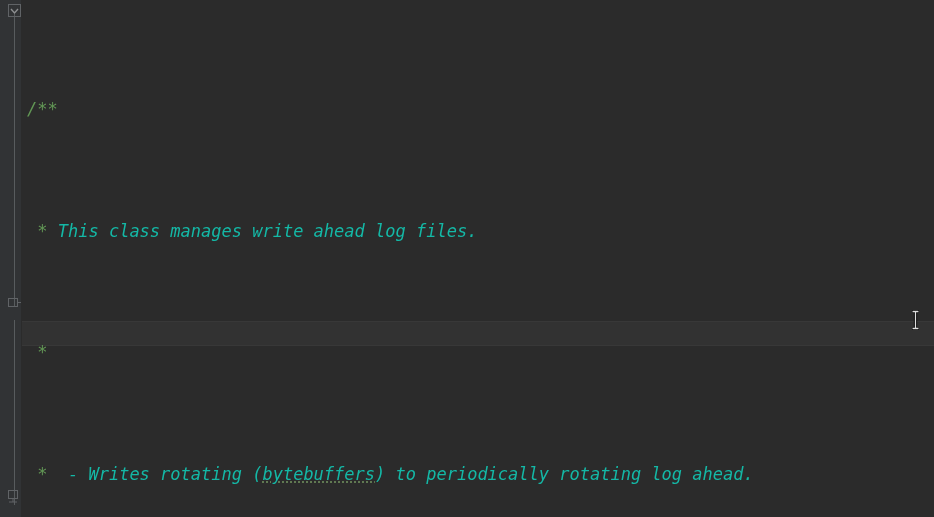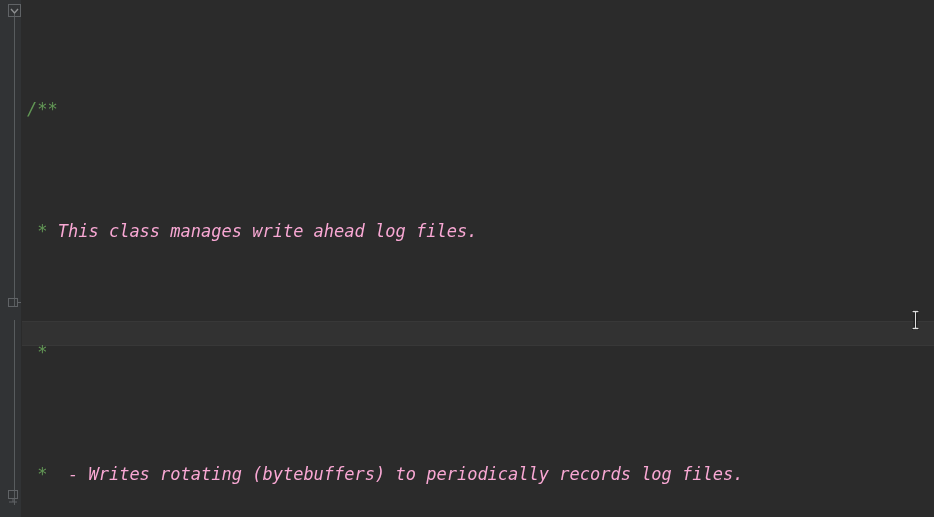--- a/index.html
+++ b/index.html
@@ -78,23 +78,24 @@
   }
   .ln {
     display: block;
     height: 24.3px;
     white-space: pre;
     padding-left: 5px;
   }
 
   
   .cmt        { color: #629755; font-style: italic; }         
-  .cmt-dim    { color: #f9a8d4; font-style: italic; margin-top: 37px; }
+  .cmt-dim    { color: #14b8a6; font-style: italic; margin-top: 37px; }
 
   .typo {
+    text-decoration: underline;
     text-decoration-style: dotted;
     text-decoration-color: #6a8759;
     text-underline-offset: 2px;
   }
   
   .mouse-cursor {
     position: absolute;
     z-index: 20;
     pointer-events: none;
   }
@@ -142,21 +143,21 @@
       
       <span class="ln"><span class="cmt">/**</span></span>
 
       
       <span class="ln"> <span class="cmt">*</span><span class="cmt-dim"> This class manages write ahead log files.</span></span>
 
       
       <span class="ln"> <span class="cmt">*</span><span class="cmt-dim"></span></span>
 
       
-      <span class="ln"> <span class="cmt">*</span><span class="cmt-dim">  - Writes rotating (</span><span class="cmt-dim typo">bytebuffers</span><span class="cmt-dim">) to periodically records log files.</span></span>
+      <span class="ln"> <span class="cmt">*</span><span class="cmt-dim">  - Writes rotating (</span><span class="cmt-dim typo">bytebuffers</span><span class="cmt-dim">) to periodically rotating log ahead.</span></span>
 
       
       
 
       
       
 
       
       
 

